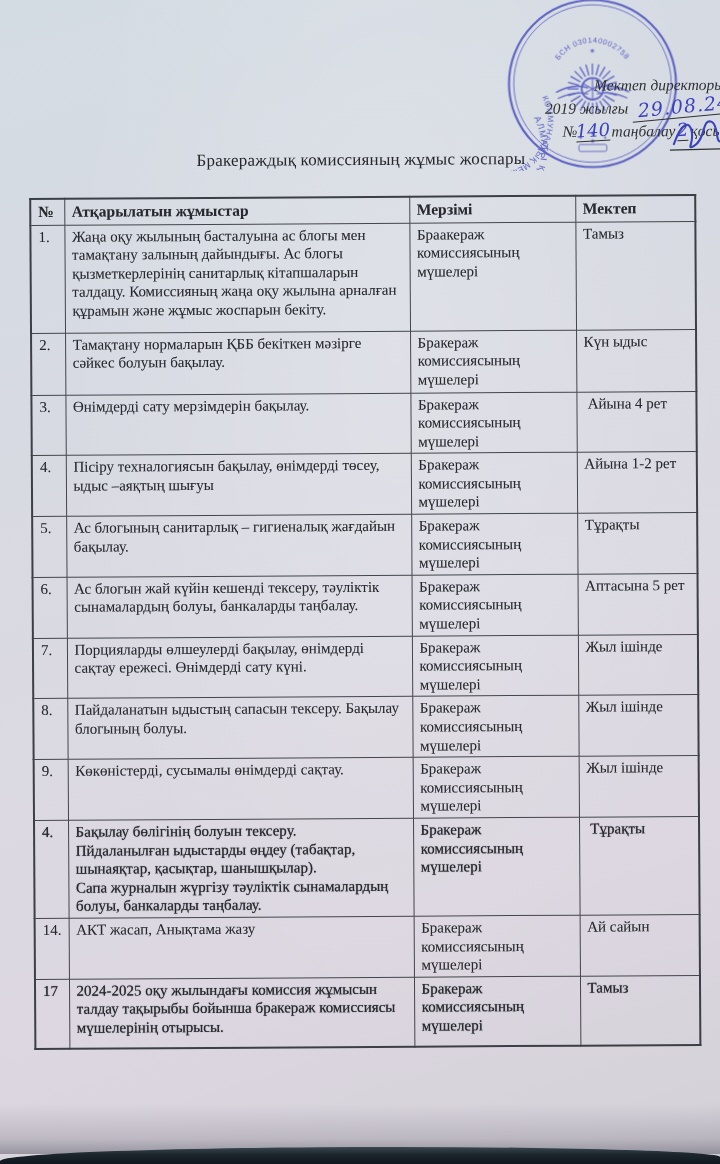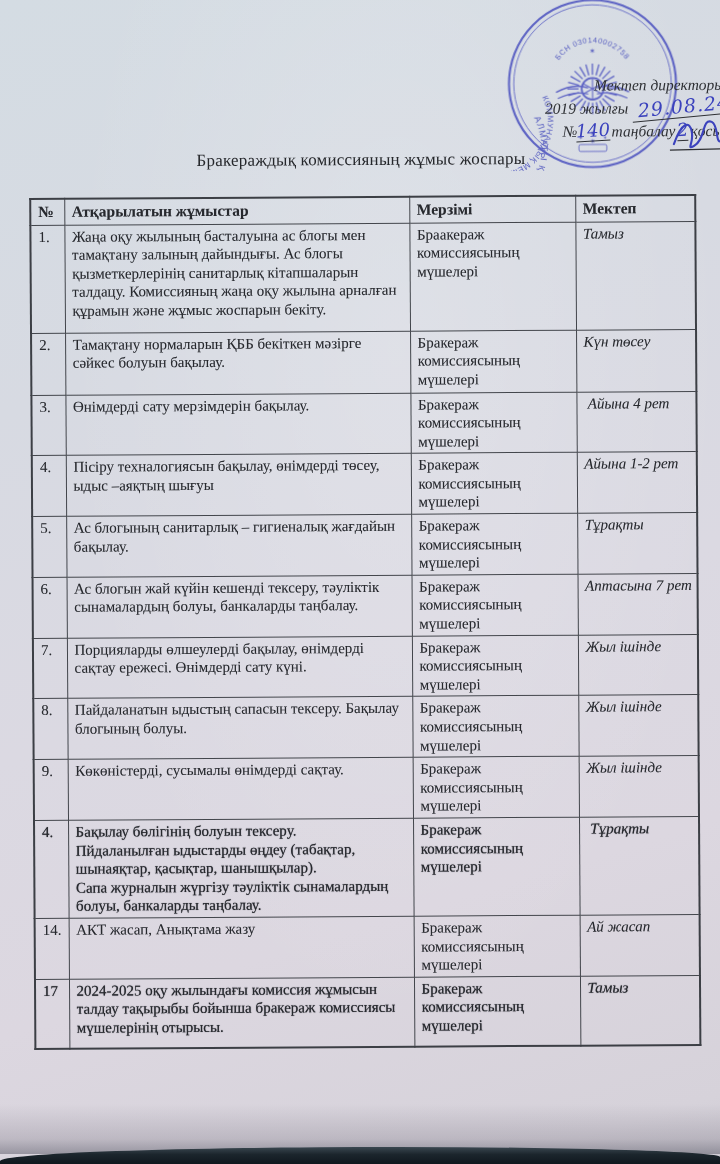--- a/index.html
+++ b/index.html
@@ -38,21 +38,21 @@
     table-layout:fixed;z-index:1;}
   table.plan td,table.plan th{
     border:1.5px solid #43464c;vertical-align:top;
     font-size:15px;line-height:18.6px;color:#27292e;
     padding:2px 4px 2px 7px;overflow:hidden;
     text-shadow:0 0 .5px rgba(45,47,55,.25);}
   table.plan{border:2px solid #3c3f45;}
   table.plan th{text-align:left;font-size:15.5px;padding-top:3px;}
   .c-num{padding-left:4px;}
   .c-task,.c-term,.c-resp{white-space:pre-line;}
-  .c-resp{white-space:pre-wrap;font-style:italic;}
+  .c-resp{white-space:pre-wrap;}
   tr.dense td{text-shadow:0 0 .9px rgba(40,42,50,.85);}
 
   
   .bottom-edge{position:absolute;left:0;bottom:0;width:720px;height:17px;z-index:5;
     background:linear-gradient(180deg,#3a4750 0%,#1b252c 45%,#10181e 100%);
     border-radius:55% 45% 0 0 / 14px 10px 0 0;}
   .bottom-shade{position:absolute;left:0;bottom:10px;width:720px;height:50px;z-index:4;
     background:linear-gradient(180deg,rgba(120,115,130,0) 0%,rgba(105,100,115,.25) 70%,rgba(70,70,85,.45) 100%);}
 </style>
 </head>
@@ -167,21 +167,21 @@
         <tr style="height: 108px;">
           <td class="c-num">1.</td>
           <td class="c-task">Жаңа оқу жылының басталуына ас блогы мен тамақтану залының дайындығы.  Ас блогы қызметкерлерінің санитарлық кітапшаларын талдацу. Комиссияның жаңа оқу жылына арналған құрамын және жұмыс жоспарын бекіту.</td>
           <td class="c-term">Браакераж комиссиясының мүшелері</td>
           <td class="c-resp">Тамыз</td>
         </tr>
         <tr style="height: 62px;">
           <td class="c-num">2.</td>
           <td class="c-task">Тамақтану нормаларын ҚББ бекіткен мәзірге сәйкес болуын бақылау.</td>
           <td class="c-term">Бракераж комиссиясының мүшелері</td>
-          <td class="c-resp">Күн төсеу</td>
+          <td class="c-resp">Күн ыдыс</td>
         </tr>
         <tr style="height: 56px;">
           <td class="c-num">3.</td>
           <td class="c-task">Өнімдерді сату мерзімдерін бақылау.</td>
           <td class="c-term">Бракераж комиссиясының мүшелері</td>
           <td class="c-resp"> Айына 4 рет</td>
         </tr>
         <tr style="height: 56px;">
           <td class="c-num">4.</td>
           <td class="c-task">Пісіру техналогиясын бақылау, өнімдерді төсеу, ыдыс –аяқтың шығуы</td>
@@ -191,21 +191,21 @@
         <tr style="height: 56px;">
           <td class="c-num">5.</td>
           <td class="c-task">Ас блогының санитарлық – гигиеналық жағдайын бақылау.</td>
           <td class="c-term">Бракераж комиссиясының мүшелері</td>
           <td class="c-resp">Тұрақты</td>
         </tr>
         <tr style="height: 58px;">
           <td class="c-num">6.</td>
           <td class="c-task">Ас блогын жай күйін кешенді тексеру, тәуліктік сынамалардың болуы, банкаларды таңбалау.</td>
           <td class="c-term">Бракераж комиссиясының мүшелері</td>
-          <td class="c-resp">Аптасына 7 рет</td>
+          <td class="c-resp">Аптасына 5 рет</td>
         </tr>
         <tr style="height: 57px;">
           <td class="c-num">7.</td>
           <td class="c-task">Порцияларды өлшеулерді бақылау, өнімдерді сақтау ережесі. Өнімдерді сату күні.</td>
           <td class="c-term">Бракераж комиссиясының мүшелері</td>
           <td class="c-resp">Жыл ішінде</td>
         </tr>
         <tr style="height: 56px;">
           <td class="c-num">8.</td>
           <td class="c-task">Пайдаланатын ыдыстың сапасын тексеру. Бақылау блогының болуы.</td>
@@ -223,21 +223,21 @@
           <td class="c-task">Бақылау бөлігінің болуын тексеру.
 Пйдаланылған ыдыстарды өңдеу (табақтар, шынаяқтар, қасықтар, шанышқылар).
 Сапа журналын жүргізу тәуліктік сынамалардың болуы, банкаларды таңбалау.</td>
           <td class="c-term">Бракераж комиссиясының мүшелері</td>
           <td class="c-resp"> Тұрақты</td>
         </tr>
         <tr style="height: 54px;">
           <td class="c-num">14.</td>
           <td class="c-task">АКТ жасап, Анықтама жазу</td>
           <td class="c-term">Бракераж комиссиясының мүшелері</td>
-          <td class="c-resp">Ай жасап</td>
+          <td class="c-resp">Ай сайын</td>
         </tr>
         <tr class="dense" style="height: 70px;">
           <td class="c-num">17</td>
           <td class="c-task">2024-2025 оқу жылындағы комиссия жұмысын талдау тақырыбы бойынша бракераж комиссиясы мүшелерінің отырысы.</td>
           <td class="c-term">Бракераж комиссиясының мүшелері</td>
           <td class="c-resp">Тамыз</td>
         </tr>
       </tbody>
   </table>
 

